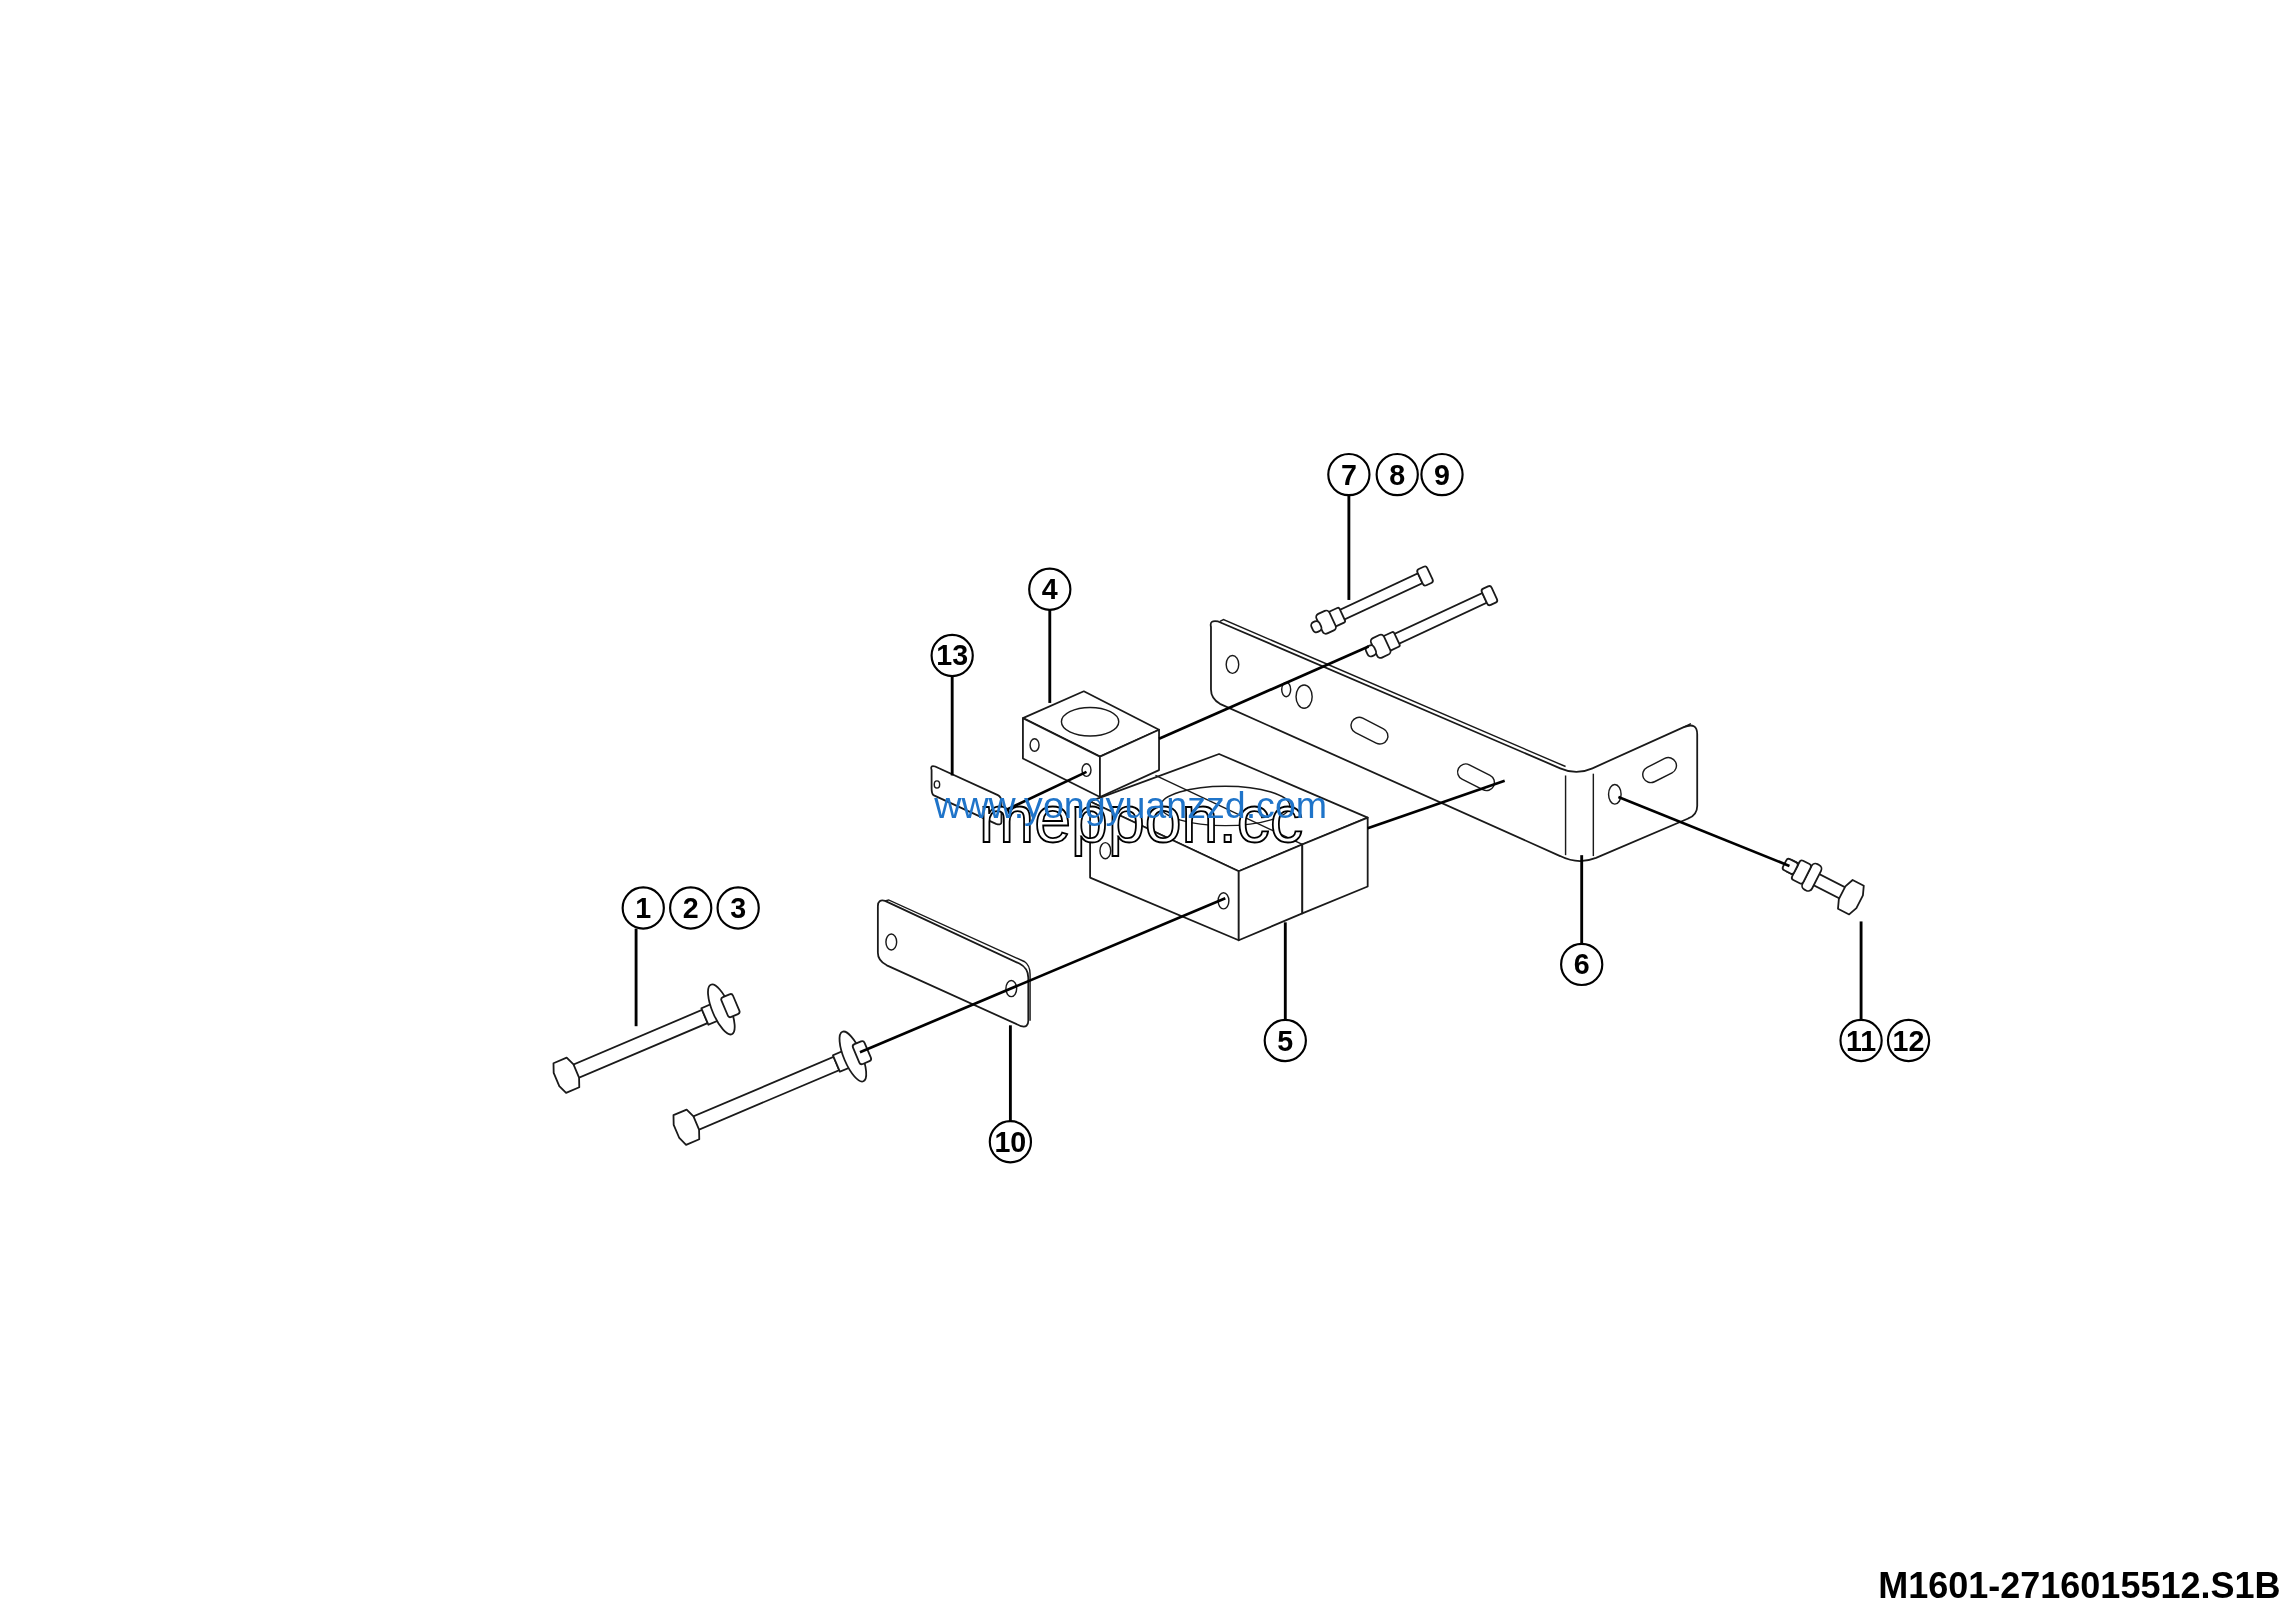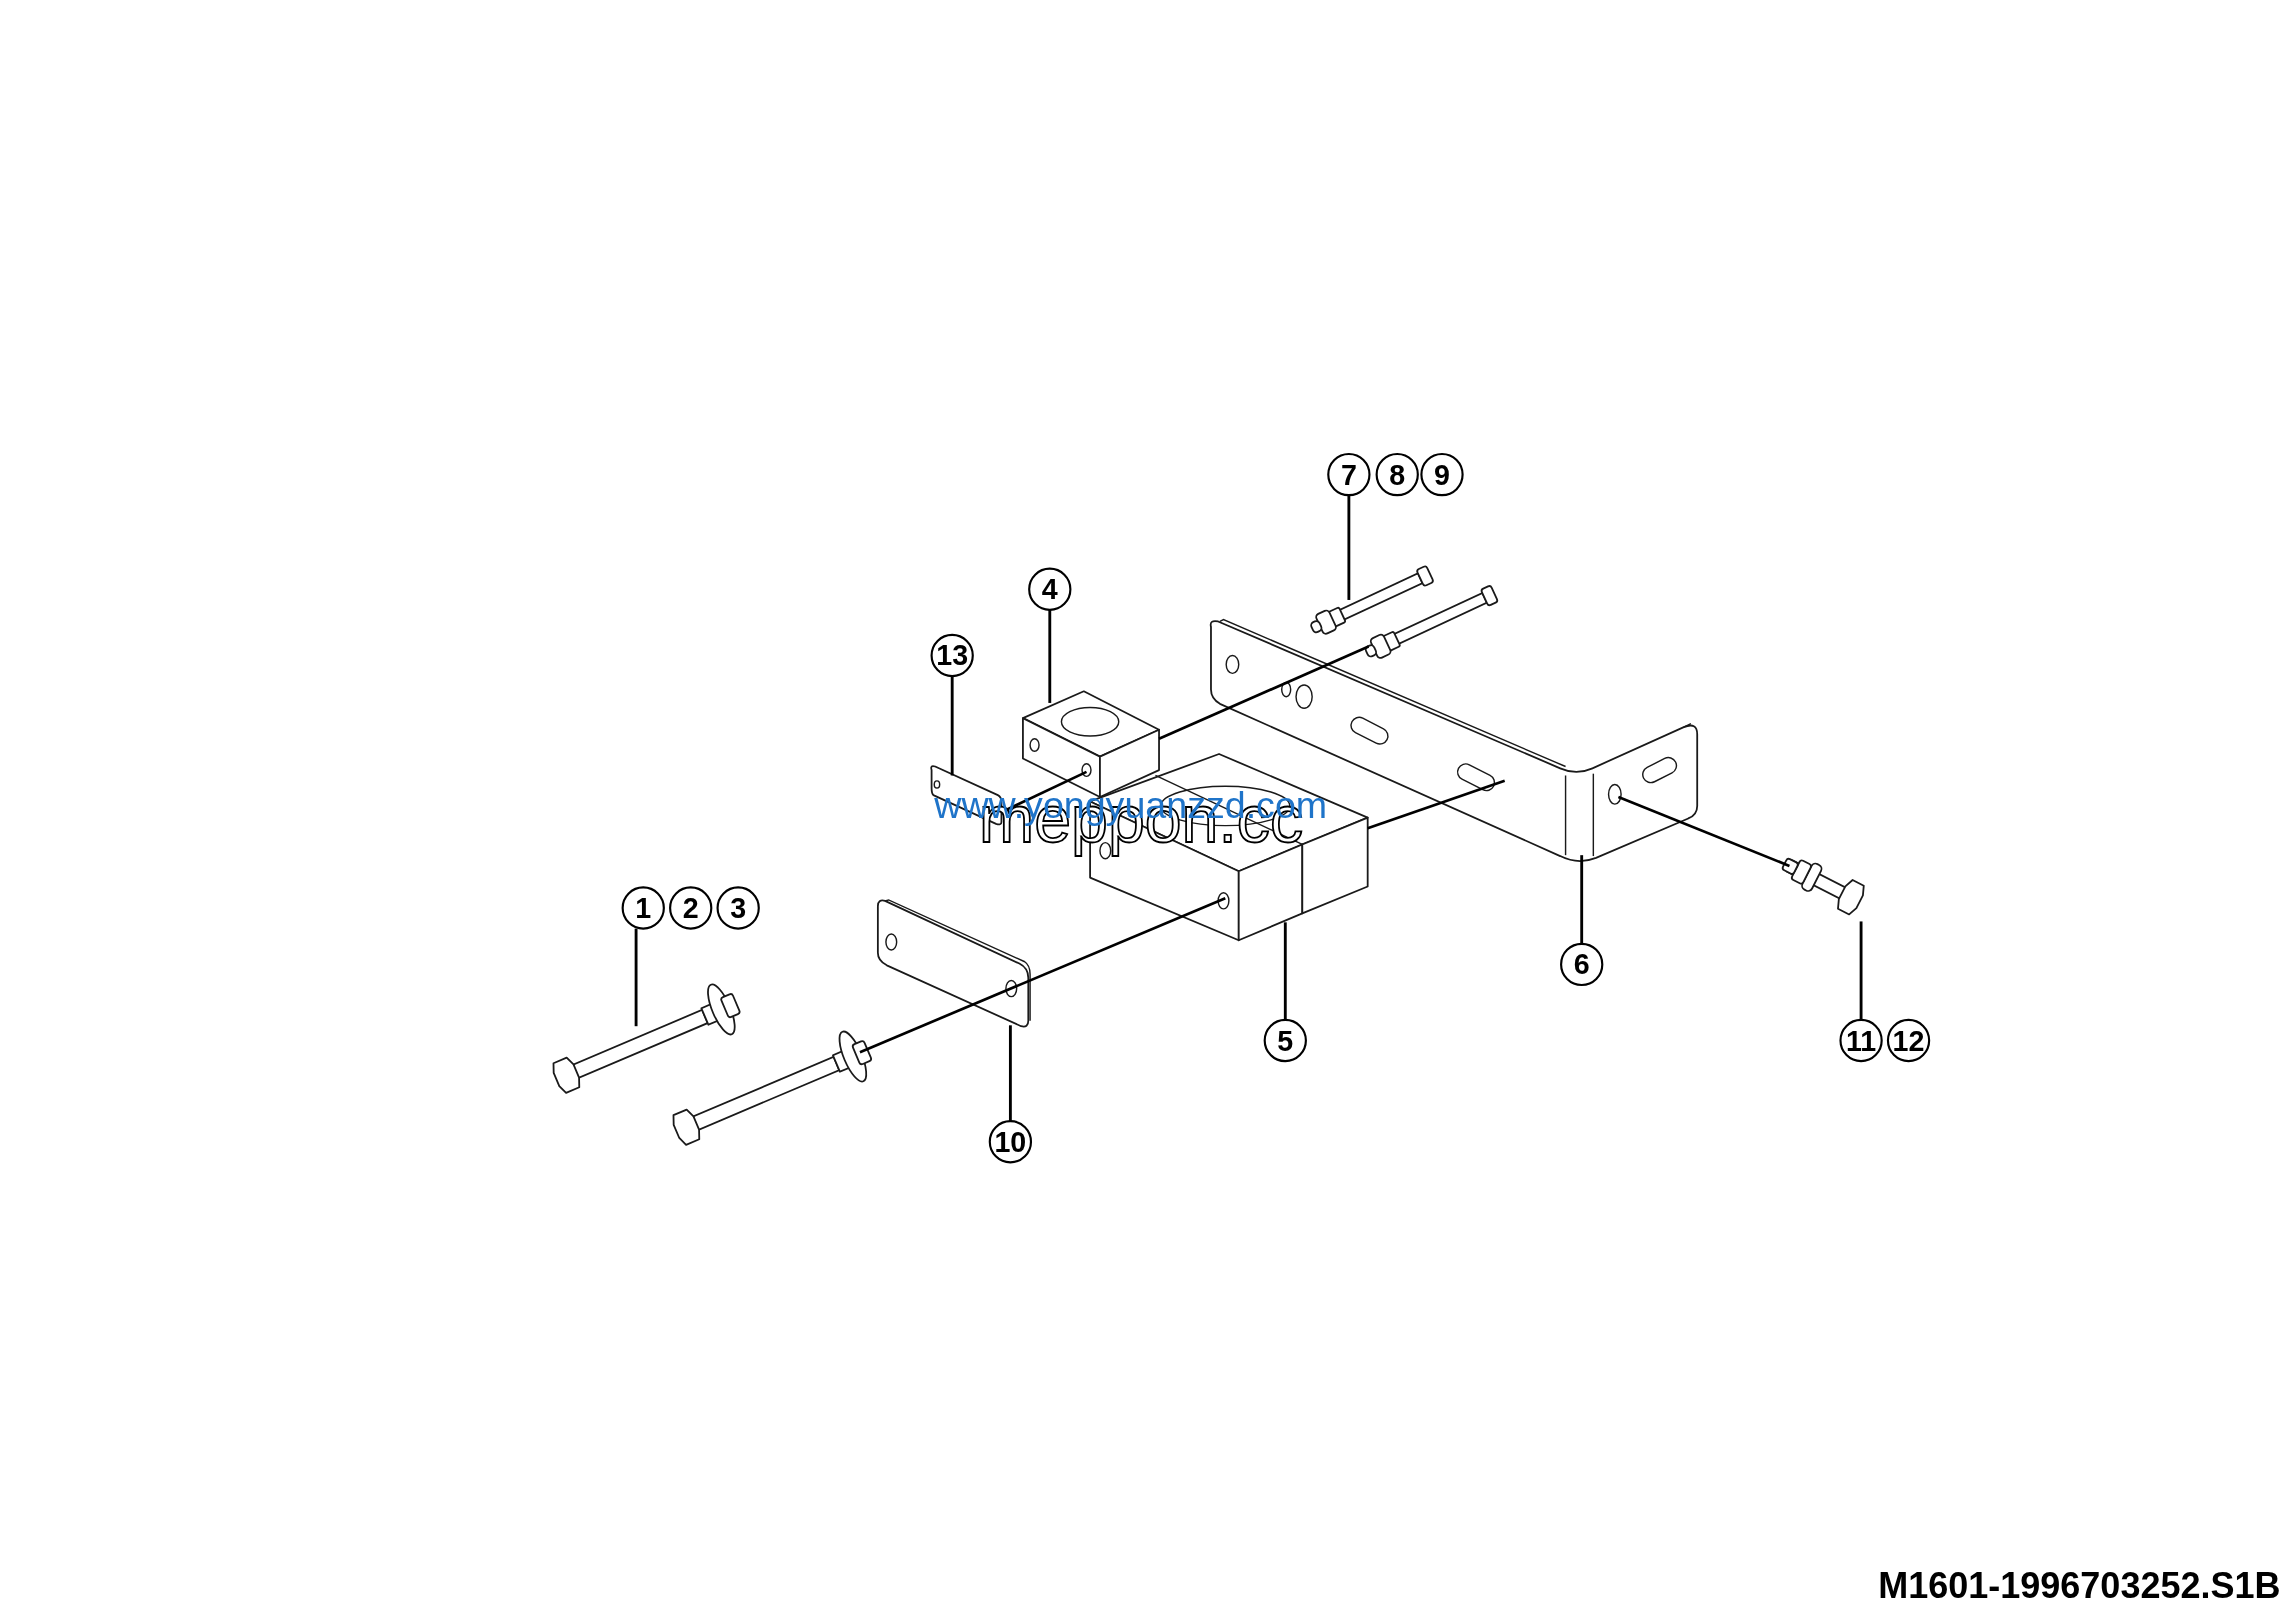--- a/index.html
+++ b/index.html
@@ -190,14 +190,14 @@
     <circle class="callout-circle" cx="2131" cy="1162" r="23"></circle>
     <text class="callout-text" x="2131" y="1162">12</text>
   </g>
 
   <g>
     <circle class="callout-circle" cx="1063" cy="732" r="23"></circle>
     <text class="callout-text" x="1063" y="732">13</text>
   </g>
 </svg>
 
-<div class="drawing-code">M1601-1996703252.S1B</div>
+<div class="drawing-code">M1601-2716015512.S1B</div>
 
 
 </body></html>

